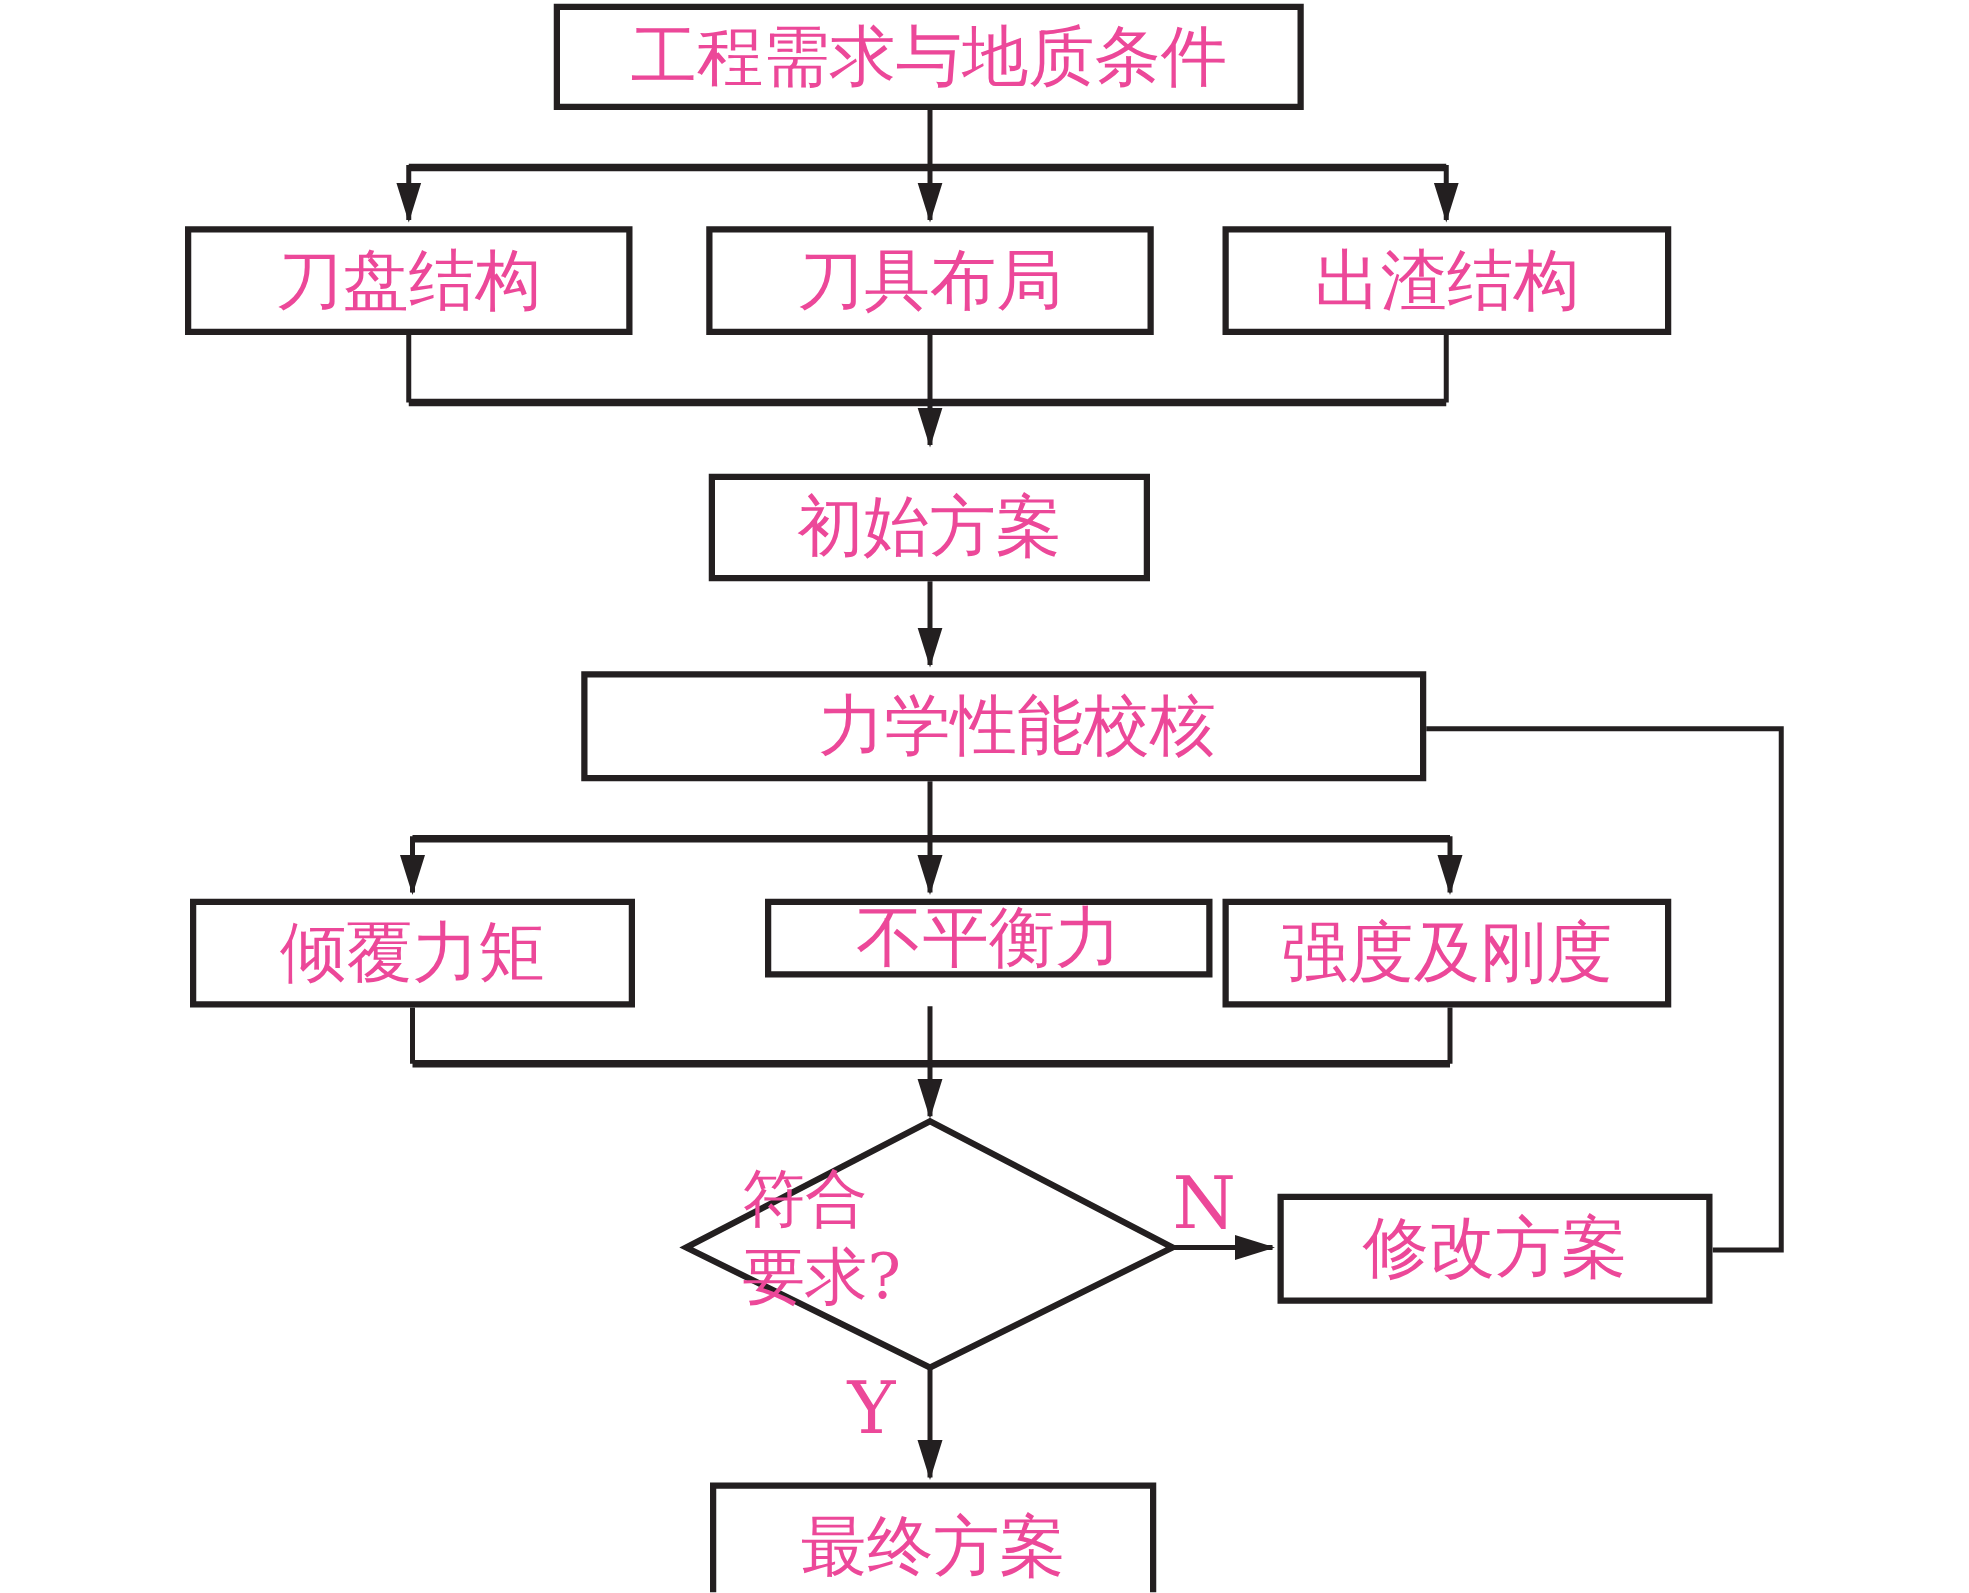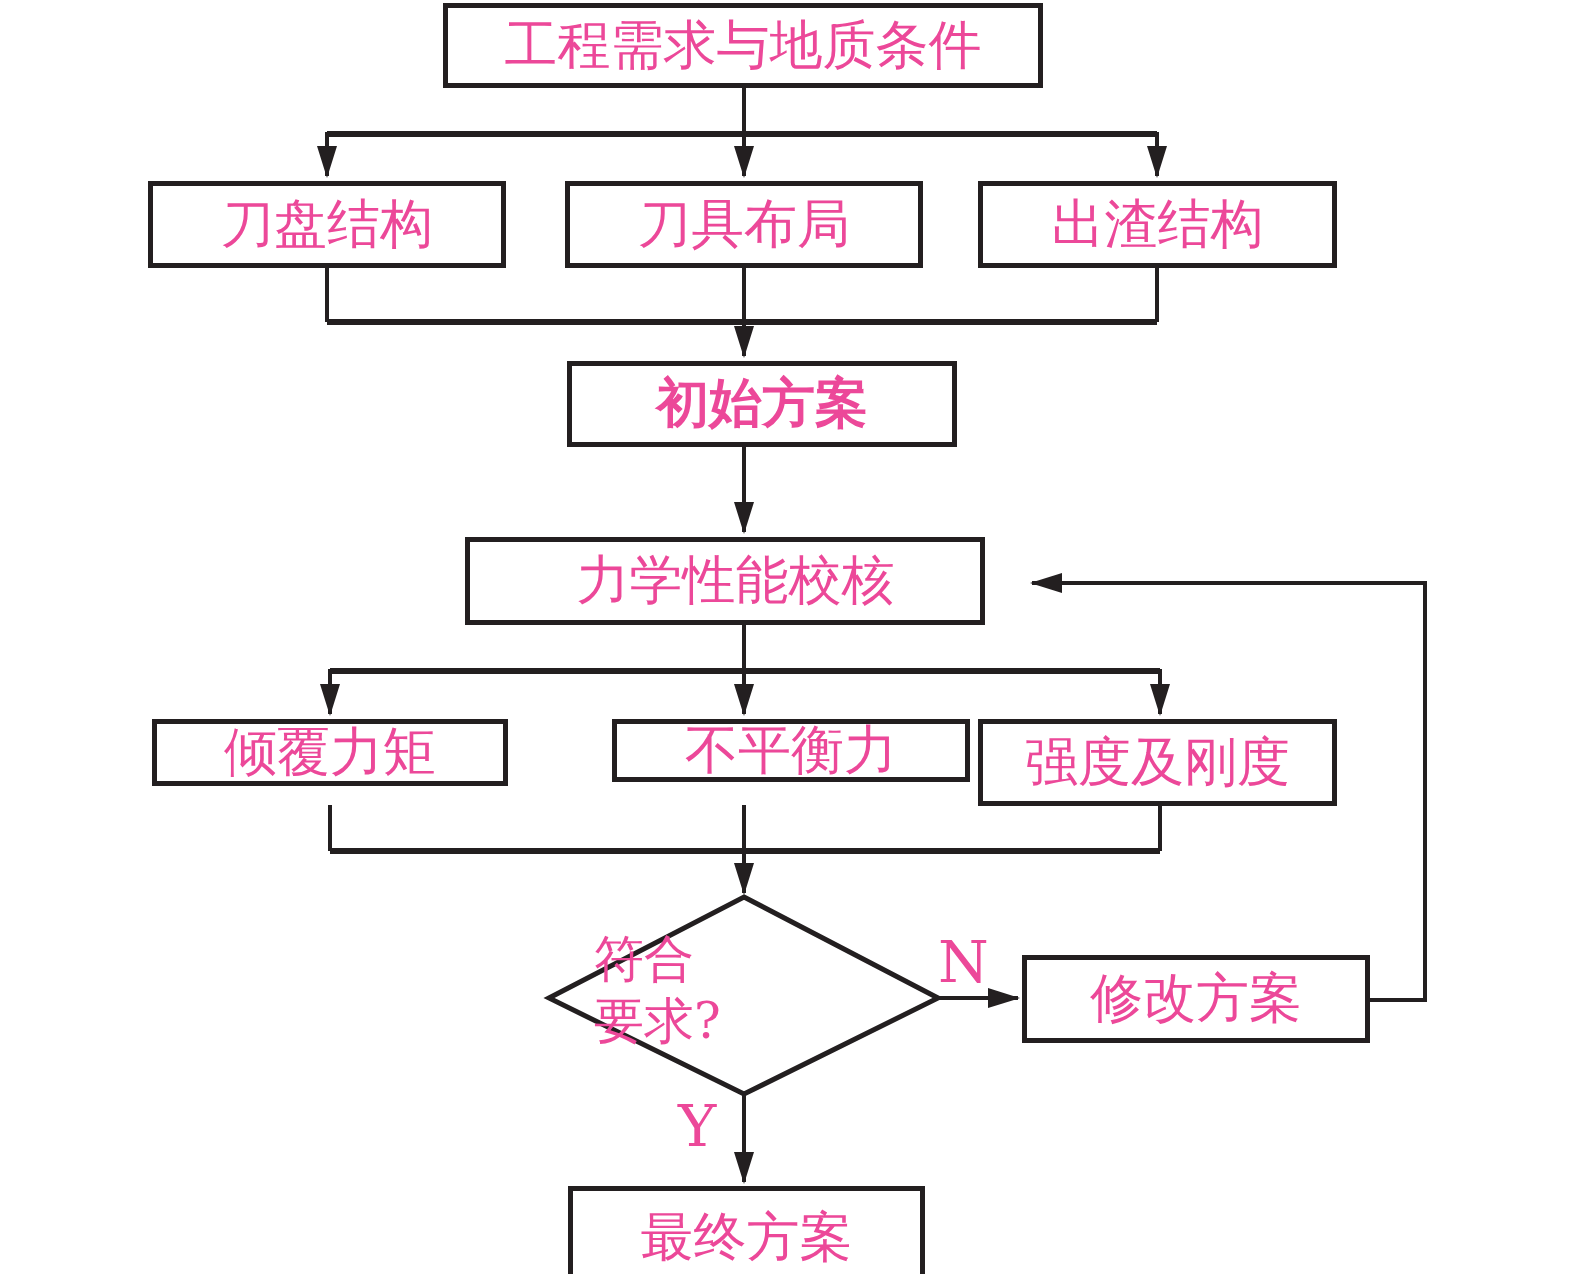--- a/index.html
+++ b/index.html
@@ -116,29 +116,29 @@
   </div>
 
   <div class="box" style="left:565px; top:181px; width:358px; height:87px;">
     <span>刀具布局</span>
   </div>
 
   <div class="box" style="left:978px; top:181px; width:359px; height:87px;">
     <span>出渣结构</span>
   </div>
 
-  <div class="box" style="left:567px; top:361px; width:390px; height:86px;font-weight:bold;">
+  <div class="box" style="left:567px; top:379px; width:353px; height:86px;">
     <span>初始方案</span>
   </div>
 
-  <div class="box" style="left:465px; top:537px; width:520px; height:88px;padding-left:21px;">
+  <div class="box" style="left:465px; top:537px; width:676px; height:88px;padding-left:21px;">
     <span>力学性能校核</span>
   </div>
 
-  <div class="box" style="left:152px; top:719px; width:356px; height:67px;">
+  <div class="box" style="left:152px; top:719px; width:356px; height:87px;">
     <span>倾覆力矩</span>
   </div>
 
   <div class="box" style="left:596px; top:719px; width:358px; height:63px;margin-left:16px;">
     <span>不平衡力</span>
   </div>
 
   <div class="box" style="left:978px; top:719px; width:359px; height:87px;">
     <span>强度及刚度</span>
   </div>

